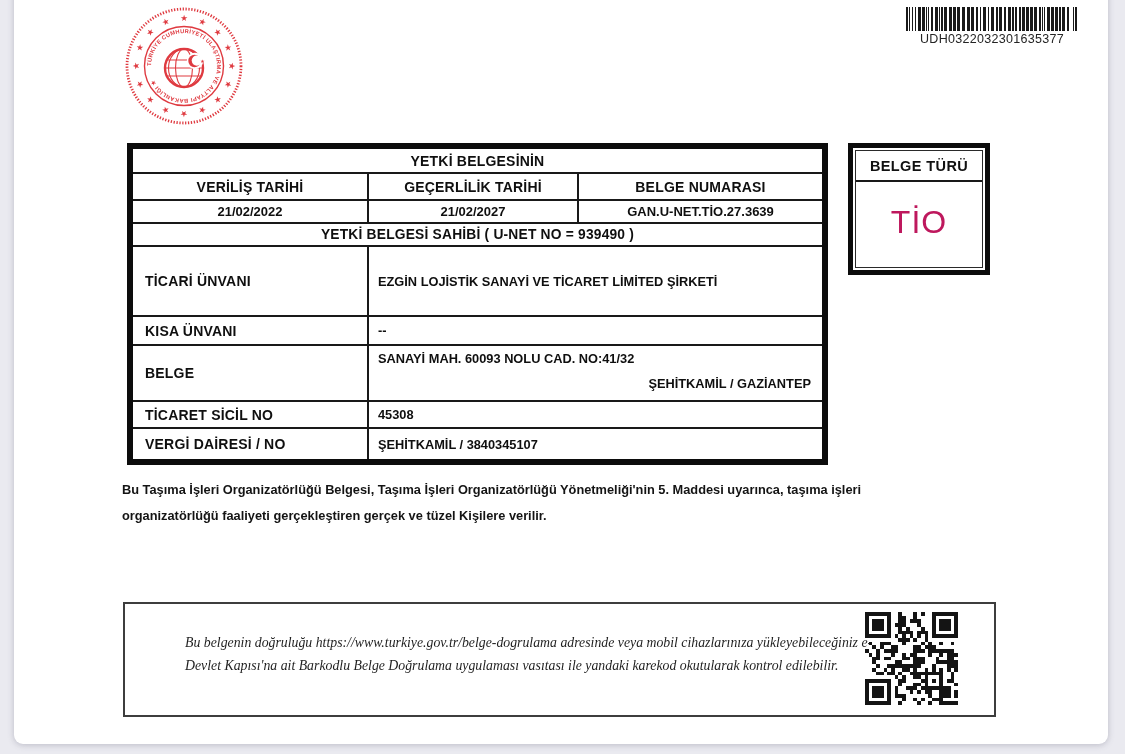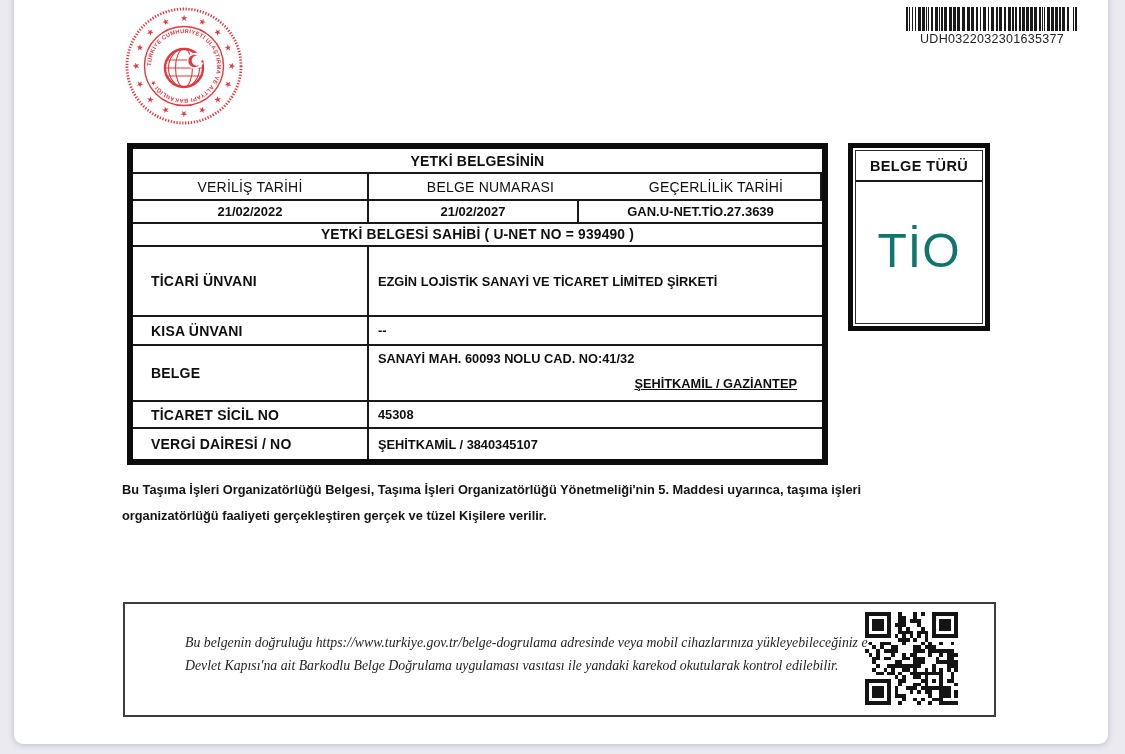--- a/index.html
+++ b/index.html
@@ -24,37 +24,37 @@
   
   .cert-table{position:absolute;left:127px;top:143px;width:701px;height:322px;
               border:6px solid #0c0c0c;box-sizing:border-box;display:flex;flex-direction:column;
               color:#0f0f0f;background:#fff;}
   .trow{display:flex;box-sizing:border-box;border-bottom:2px solid #191919;min-height:0;}
   .trow.last{border-bottom:none;flex:1;}
   .sec{align-items:center;justify-content:center;font-weight:bold;font-size:14px;letter-spacing:.2px;}
   .cell{box-sizing:border-box;display:flex;align-items:center;}
   .cdiv{border-right:2px solid #191919;}
   .w1{width:236px;} .w2{width:210px;} .wr{flex:1;}
-  .hdr{justify-content:center;font-weight:normal;font-size:14px;letter-spacing:.2px;}
+  .hdr{justify-content:center;font-weight:bold;font-size:14px;letter-spacing:.2px;}
   .val{justify-content:center;font-weight:bold;font-size:13px;}
-  .lbl{padding-left:18px;font-weight:bold;font-size:14px;letter-spacing:.2px;}
+  .lbl{padding-left:12px;font-weight:bold;font-size:14px;letter-spacing:.2px;}
   .fv{padding-left:9px;font-weight:bold;font-size:12.8px;}
   .adres{position:relative;font-weight:bold;font-size:12.8px;}
   .adres-l1{position:absolute;left:9px;top:5px;}
-  .adres-l2{position:absolute;right:25px;bottom:9px;text-decoration:underline;}
+  .adres-l2{position:absolute;right:11px;bottom:9px;}
 
   
-  .belge-box{position:absolute;left:848px;top:143px;width:142px;height:188px;
+  .belge-box{position:absolute;left:848px;top:143px;width:142px;height:132px;
              border:5px solid #0c0c0c;box-sizing:border-box;padding:2px;background:#fff;}
   .belge-inner{width:100%;height:100%;box-sizing:border-box;border:1px solid #2a2a2a;
                display:flex;flex-direction:column;}
   .belge-hdr{height:29px;border-bottom:2px solid #191919;display:flex;align-items:center;
              justify-content:center;font-weight:bold;font-size:14.5px;letter-spacing:.4px;color:#111;}
   .belge-body{flex:1;display:flex;align-items:center;justify-content:center;
-              font-size:48px;letter-spacing:1px;color:#0f766e;padding-bottom:4px;}
+              font-size:32px;letter-spacing:1px;color:#be185d;padding-bottom:4px;}
 
   
   .statement{position:absolute;left:122px;top:477px;width:756px;font-size:12.8px;font-weight:bold;
              line-height:26px;color:#141414;}
 
   
   .verify-box{position:absolute;left:123px;top:602px;width:873px;height:115px;
               border:2px solid #3d3d3d;box-sizing:border-box;background:#fff;}
   .verify-text{position:absolute;left:14px;top:27px;width:708px;
                font-family:"Liberation Serif",serif;font-style:italic;font-size:13.8px;
@@ -159,22 +159,22 @@
           <rect x="167" y="0" width="1" height="24" fill="#191919"></rect>
           <rect x="169" y="0" width="2" height="24" fill="#191919"></rect>
         </svg>
       <div class="barcode-text">UDH0322032301635377</div>
     </div>
 
     <div class="cert-table">
       <div class="trow sec" style="height:25px">YETKİ BELGESİNİN</div>
       <div class="trow" style="height:27px">
         <div class="cell hdr cdiv w1">VERİLİŞ TARİHİ</div>
+        <div class="cell hdr cdiv w2">GEÇERLİLİK TARİHİ</div>
         <div class="cell hdr wr">BELGE NUMARASI</div>
-        <div class="cell hdr cdiv w2">GEÇERLİLİK TARİHİ</div>
       </div>
       <div class="trow" style="height:23px">
         <div class="cell val cdiv w1">21/02/2022</div>
         <div class="cell val cdiv w2">21/02/2027</div>
         <div class="cell val wr">GAN.U-NET.TİO.27.3639</div>
       </div>
       <div class="trow sec" style="height:23px;font-size:13.8px">YETKİ BELGESİ SAHİBİ ( U-NET NO = 939490 )</div>
       <div class="trow" style="height:70px">
         <div class="cell lbl cdiv w1">TİCARİ ÜNVANI</div>
         <div class="cell fv wr">EZGİN LOJİSTİK SANAYİ VE TİCARET LİMİTED ŞİRKETİ</div>

